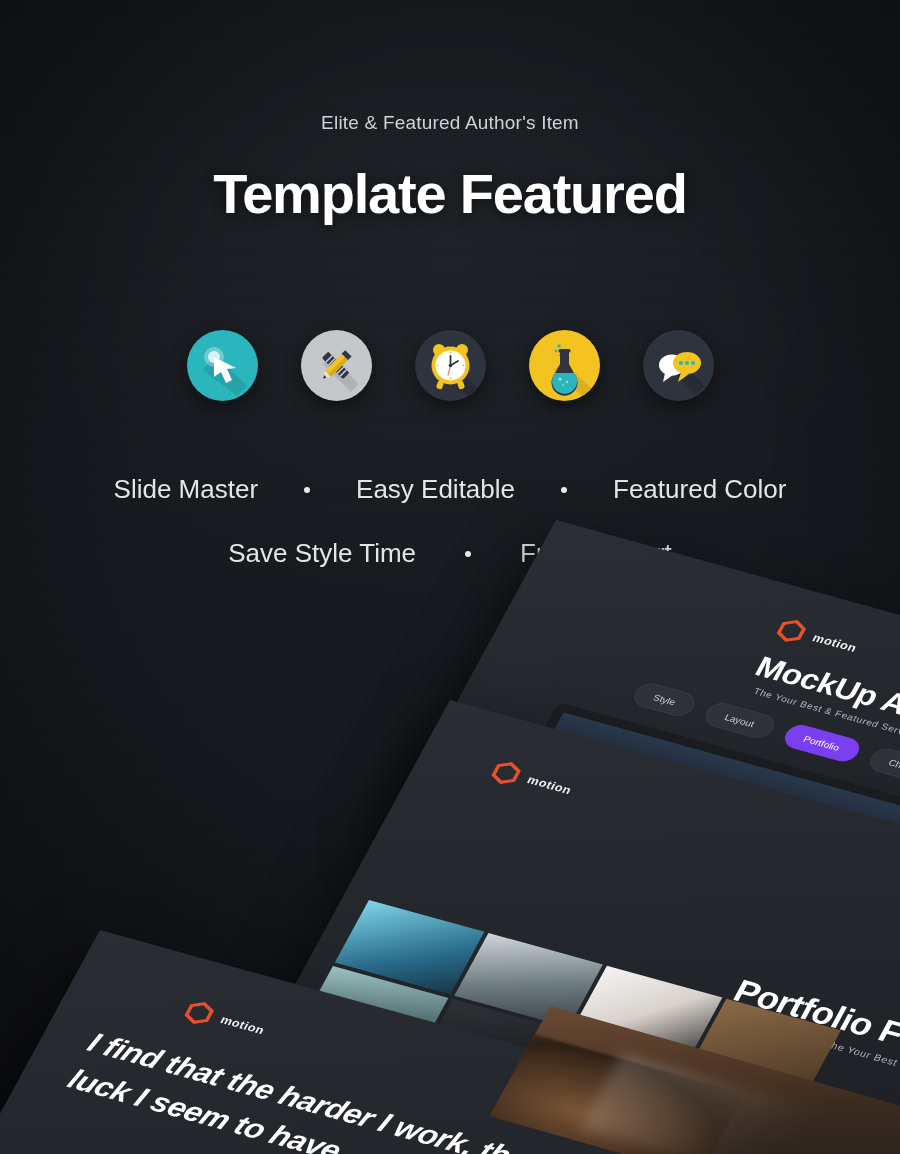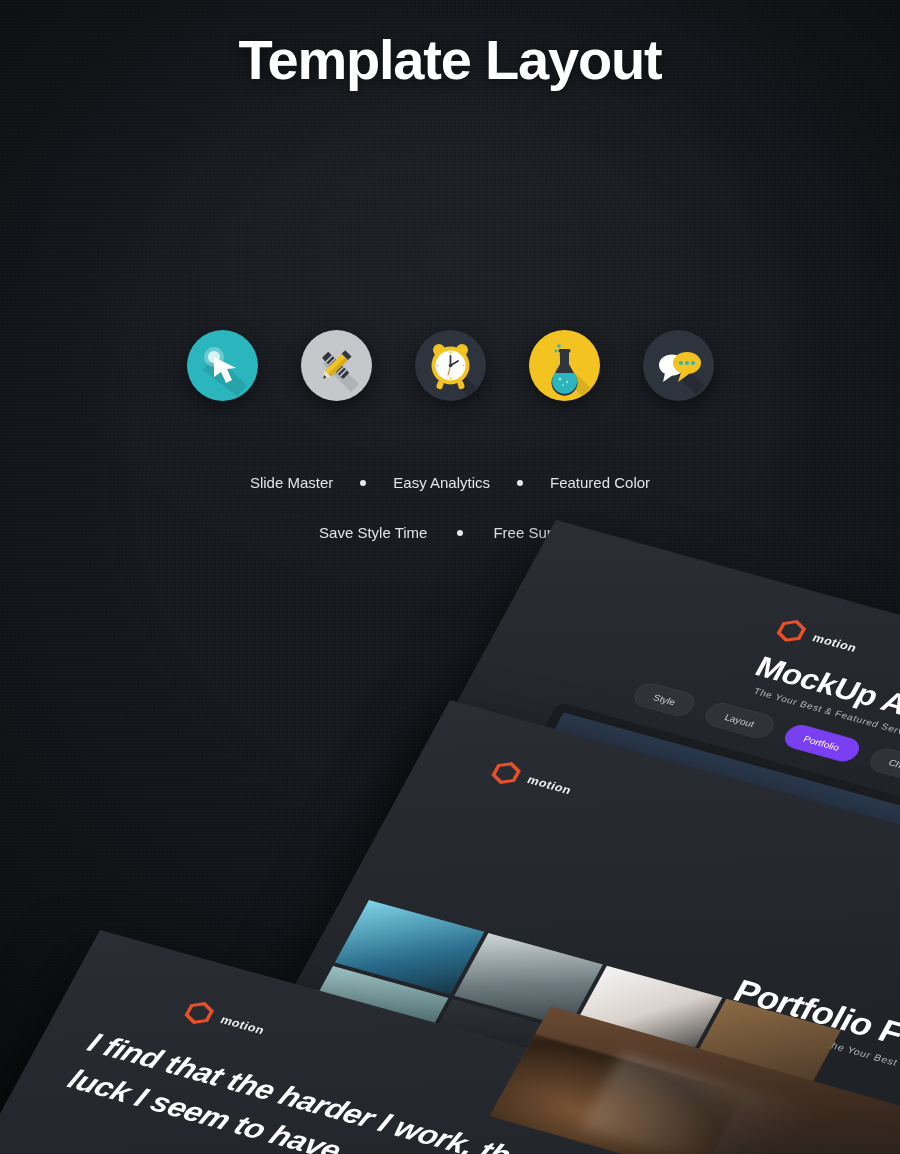--- a/index.html
+++ b/index.html
@@ -51,21 +51,21 @@
     position:relative; overflow:hidden;
     box-shadow:0 6px 18px rgba(0,0,0,.45);
     display:flex; align-items:center; justify-content:center;
   }
   .icon-circle svg{ display:block; }
 
   
   .features{ position:absolute; top:474px; left:0; width:900px; text-align:center; }
   .feat-line{
     display:flex; justify-content:center; align-items:center;
-    font-size:15px; color:#e3e5e8; font-weight:400;
+    font-size:26px; color:#e3e5e8; font-weight:400;gap:19px;
   }
   .feat-line + .feat-line{ margin-top:33px; }
   .feat-item{ white-space:nowrap; }
   .feat-dot{
     width:6px; height:6px; border-radius:50%; background:#e8eaec;
     margin:0 27px; flex:0 0 auto;
   }
   .feat-line.row2 .feat-dot{ margin:0 30px; }
 
   
@@ -212,21 +212,22 @@
   }
 </style>
 </head>
 <body>
 
 <div class="bg-noise"></div>
 
 <div class="stage">
 
   <div class="header">
-    <div class="title">Template Layout</div>
+    <div class="eyebrow">Elite &amp; Featured Author's Item</div>
+    <div class="title">Template Featured</div>
   </div>
 
   <div class="icon-row">
 
     <div class="icon-circle" style="background:#2bb5bd">
       <svg width="71" height="71" viewBox="0 0 71 71" aria-hidden="true">
         <path d="M28 24 L60 56 L50 66 L16 40 Z" fill="rgba(0,0,0,0.10)"></path>
         <circle cx="27" cy="27" r="10" fill="rgba(255,255,255,0.30)"></circle>
         <circle cx="27" cy="27" r="6" fill="rgba(255,255,255,0.75)"></circle>
         <path d="M27 27 L27 47 L34 42 L39 53 L45 50 L40 39 L49 38 Z" fill="#ffffff"></path>
@@ -300,21 +301,21 @@
         <circle cx="44" cy="33" r="2.1" fill="#2bb5bd"></circle>
         <circle cx="50" cy="33" r="2.1" fill="#2bb5bd"></circle>
       </svg>
     </div>
   </div>
 
   <div class="features">
     <div class="feat-line row1">
       <span class="feat-item">Slide Master</span>
       <span class="feat-dot"></span>
-      <span class="feat-item">Easy Analytics</span>
+      <span class="feat-item">Easy Editable</span>
       <span class="feat-dot"></span>
       <span class="feat-item">Featured Color</span>
     </div>
     <div class="feat-line row2">
       <span class="feat-item">Save Style Time</span>
       <span class="feat-dot"></span>
       <span class="feat-item">Free Support</span>
     </div>
   </div>
 </div>

